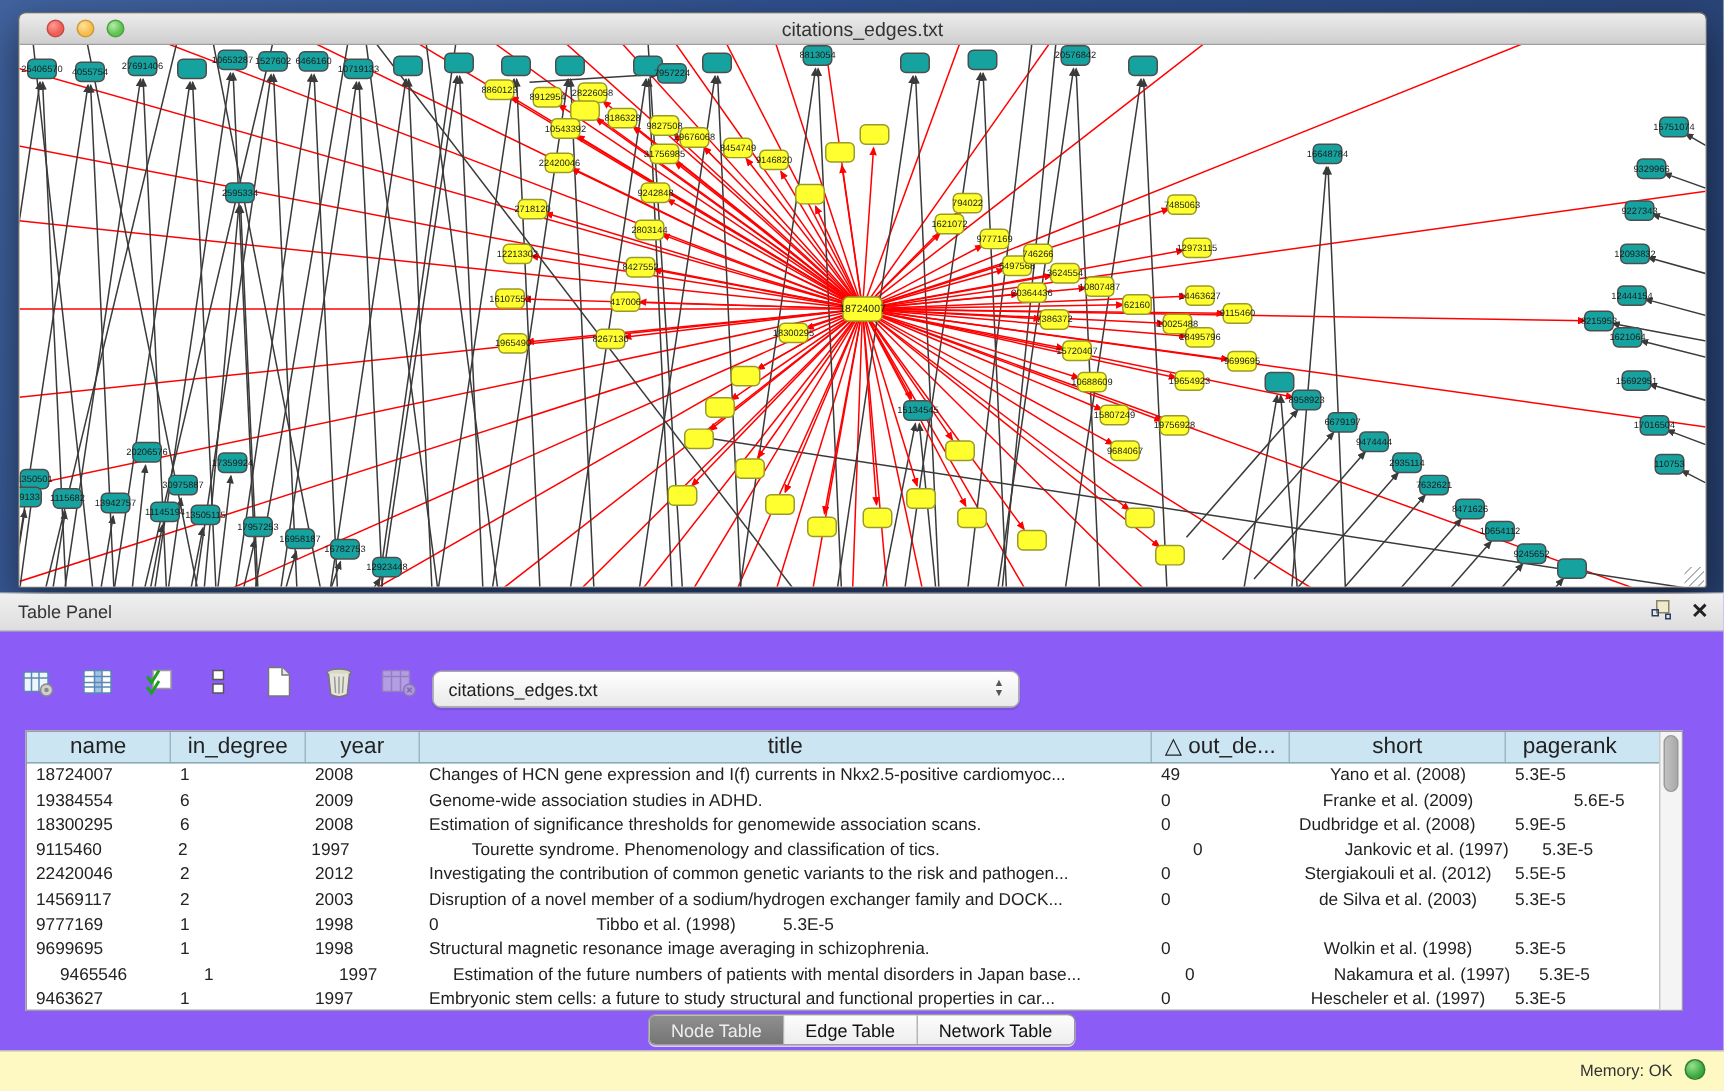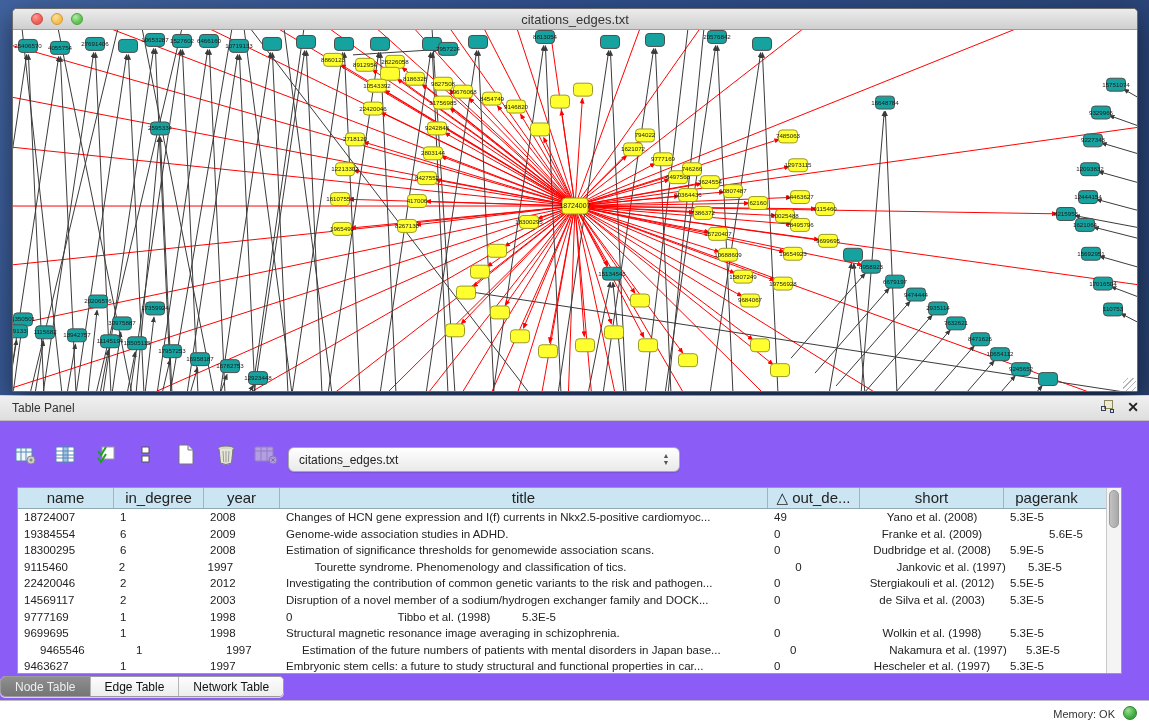--- a/index.html
+++ b/index.html
@@ -56,30 +56,30 @@
   .hdr-cell { font-size:15px; color:#222; text-align:center; line-height:20px;
     border-right:1px solid #9bb7c6; overflow:hidden; white-space:nowrap; }
   .hdr-cell:last-child { border-right:none; }
   .data-row { display:flex; height:16.6px; }
   .cell { font-size:11.5px; color:#222; line-height:16.6px; padding:0 6px;
     overflow:hidden; white-space:nowrap; }
   .vscroll { width:15px; background:#f4f4f4; border-left:1px solid #c9c9c9; position:relative; }
   .vthumb { position:absolute; left:2px; top:2px; width:10px; height:38px; border-radius:6px;
     background:linear-gradient(90deg,#c2c2c2,#a9a9a9); border:1px solid #9a9a9a; }
 
-  .tabbar { position:absolute; left:0; right:0; top:280px; display:flex; justify-content:flex-start; }
+  .tabbar { position:absolute; left:0; right:0; top:280px; display:flex; justify-content:center; }
   .tabset { display:flex; border:1px solid #9b9b9b; border-radius:5px; overflow:hidden;
     background:#fcfcfc; height:21px; box-shadow:0 1px 0 rgba(255,255,255,.7); }
   .tab { font-size:12px; padding:0 14px; line-height:20px; color:#111; background:linear-gradient(#fdfdfd,#ededed);
     border-right:1px solid #b5b5b5; cursor:default; }
   .tab:last-child { border-right:none; }
   .tab.active { background:linear-gradient(#8f8f8f,#757575); color:#efefef; }
 
   .statusbar { position:absolute; left:0; top:700px; width:1149px; height:27px;
-    background:#ffffff; border-top:1px solid #bcbcbc; }
+    background:#fef9c3; border-top:1px solid #bcbcbc; }
   .mem { position:absolute; right:34px; top:7px; font-size:11px; color:#333; }
   .memdot { position:absolute; right:12px; top:5px; width:14px; height:14px; border-radius:50%;
     background:radial-gradient(circle at 35% 30%,#97e08d,#3aa83e 65%); border:1px solid #2e7f31; }
 </style>
 </head>
 <body>
 
 <div class="desktop">
   <div class="net-window">
     <div class="titlebar">
@@ -621,21 +621,21 @@
           <div class="cell" style="width: 92px;">0</div>
           <div class="cell" style="width: 144px; text-align: center;">Franke et al. (2009)</div>
           <div class="cell" style="width: 85px; text-align: right;">5.6E-5</div>
         </div>
         <div class="data-row">
           <div class="cell" style="width: 96px;">18300295</div>
           <div class="cell" style="width: 90px;">6</div>
           <div class="cell" style="width: 76px;">2008</div>
           <div class="cell" style="width: 488px;">Estimation of significance thresholds for genomewide association scans.</div>
           <div class="cell" style="width: 92px;">0</div>
-          <div class="cell" style="width: 144px; text-align: center;">Dudbridge et al. (2008)</div>
+          <div class="cell" style="width: 144px; ">Dudbridge et al. (2008)</div>
           <div class="cell" style="width: 85px;">5.9E-5</div>
         </div>
         <div class="data-row">
           <div class="cell" style="width: 96px;">9115460</div>
           <div class="cell" style="width: 90px;">2</div>
           <div class="cell" style="width: 76px;">1997</div>
           <div class="cell" style="width: 488px; margin-left: 32px;">Tourette syndrome. Phenomenology and classification of tics.</div>
           <div class="cell" style="width: 92px;">0</div>
           <div class="cell" style="width: 144px; text-align: center;">Jankovic et al. (1997)</div>
           <div class="cell" style="width: 85px;">5.3E-5</div>

